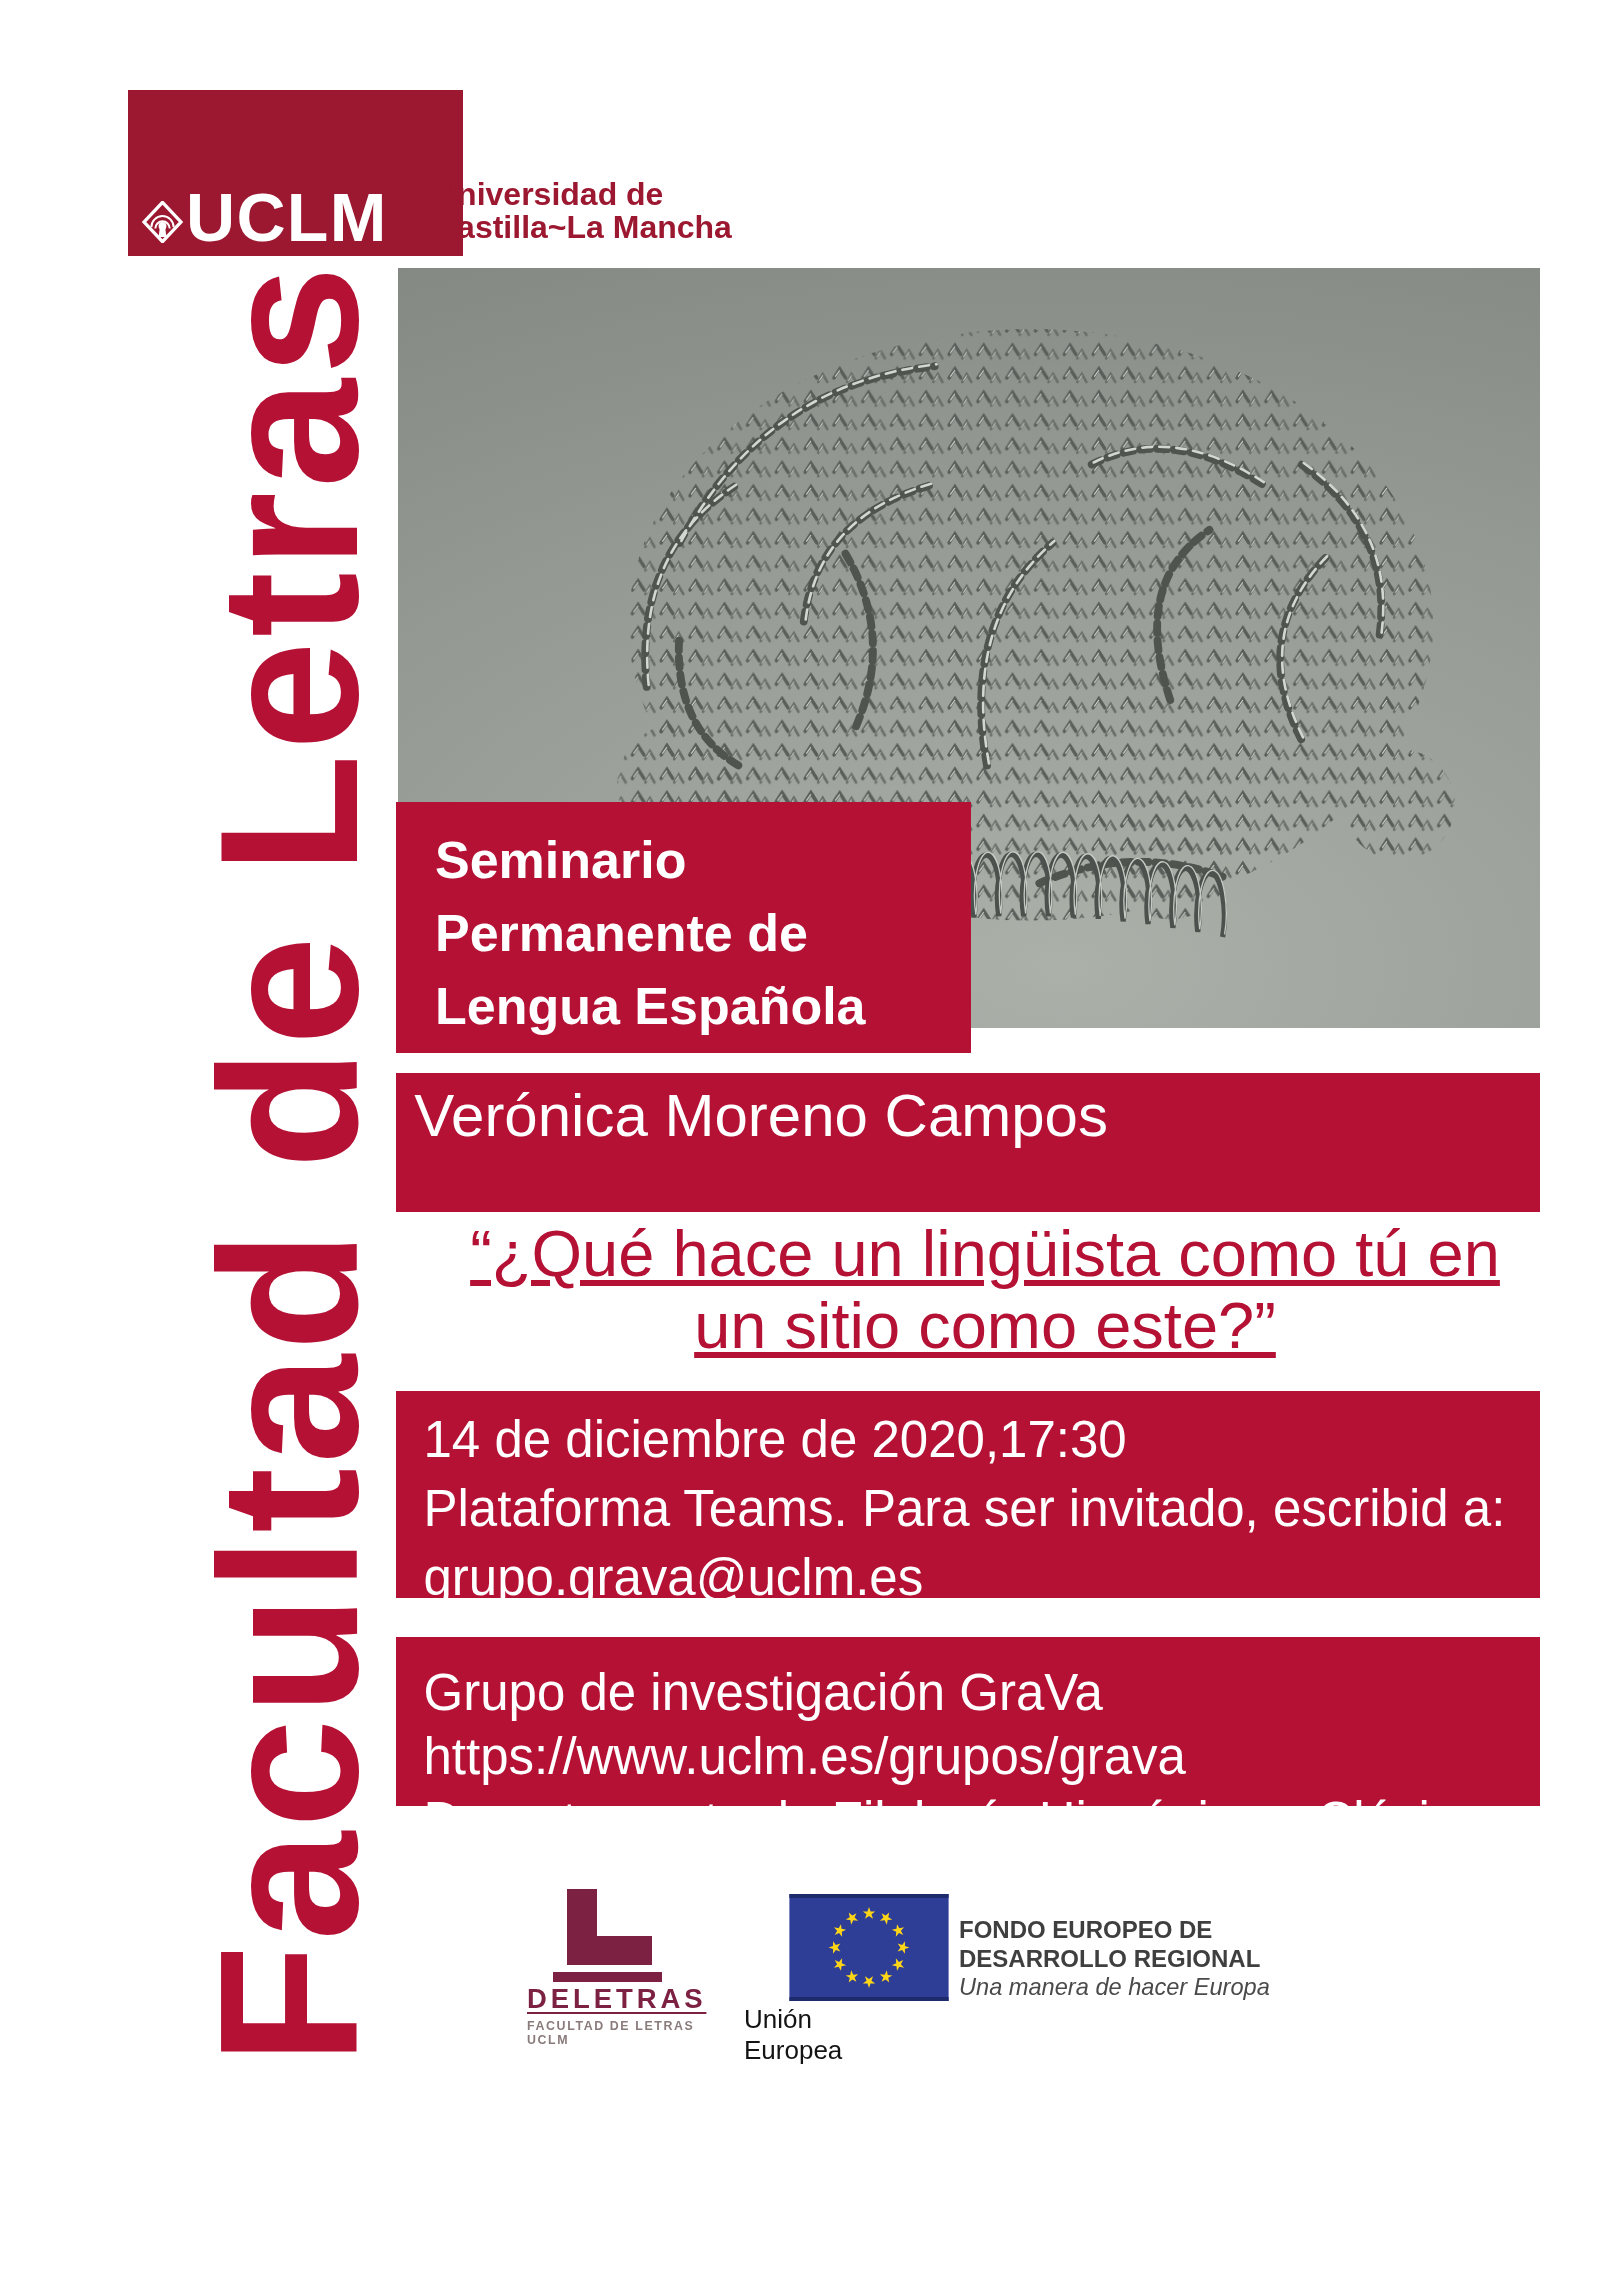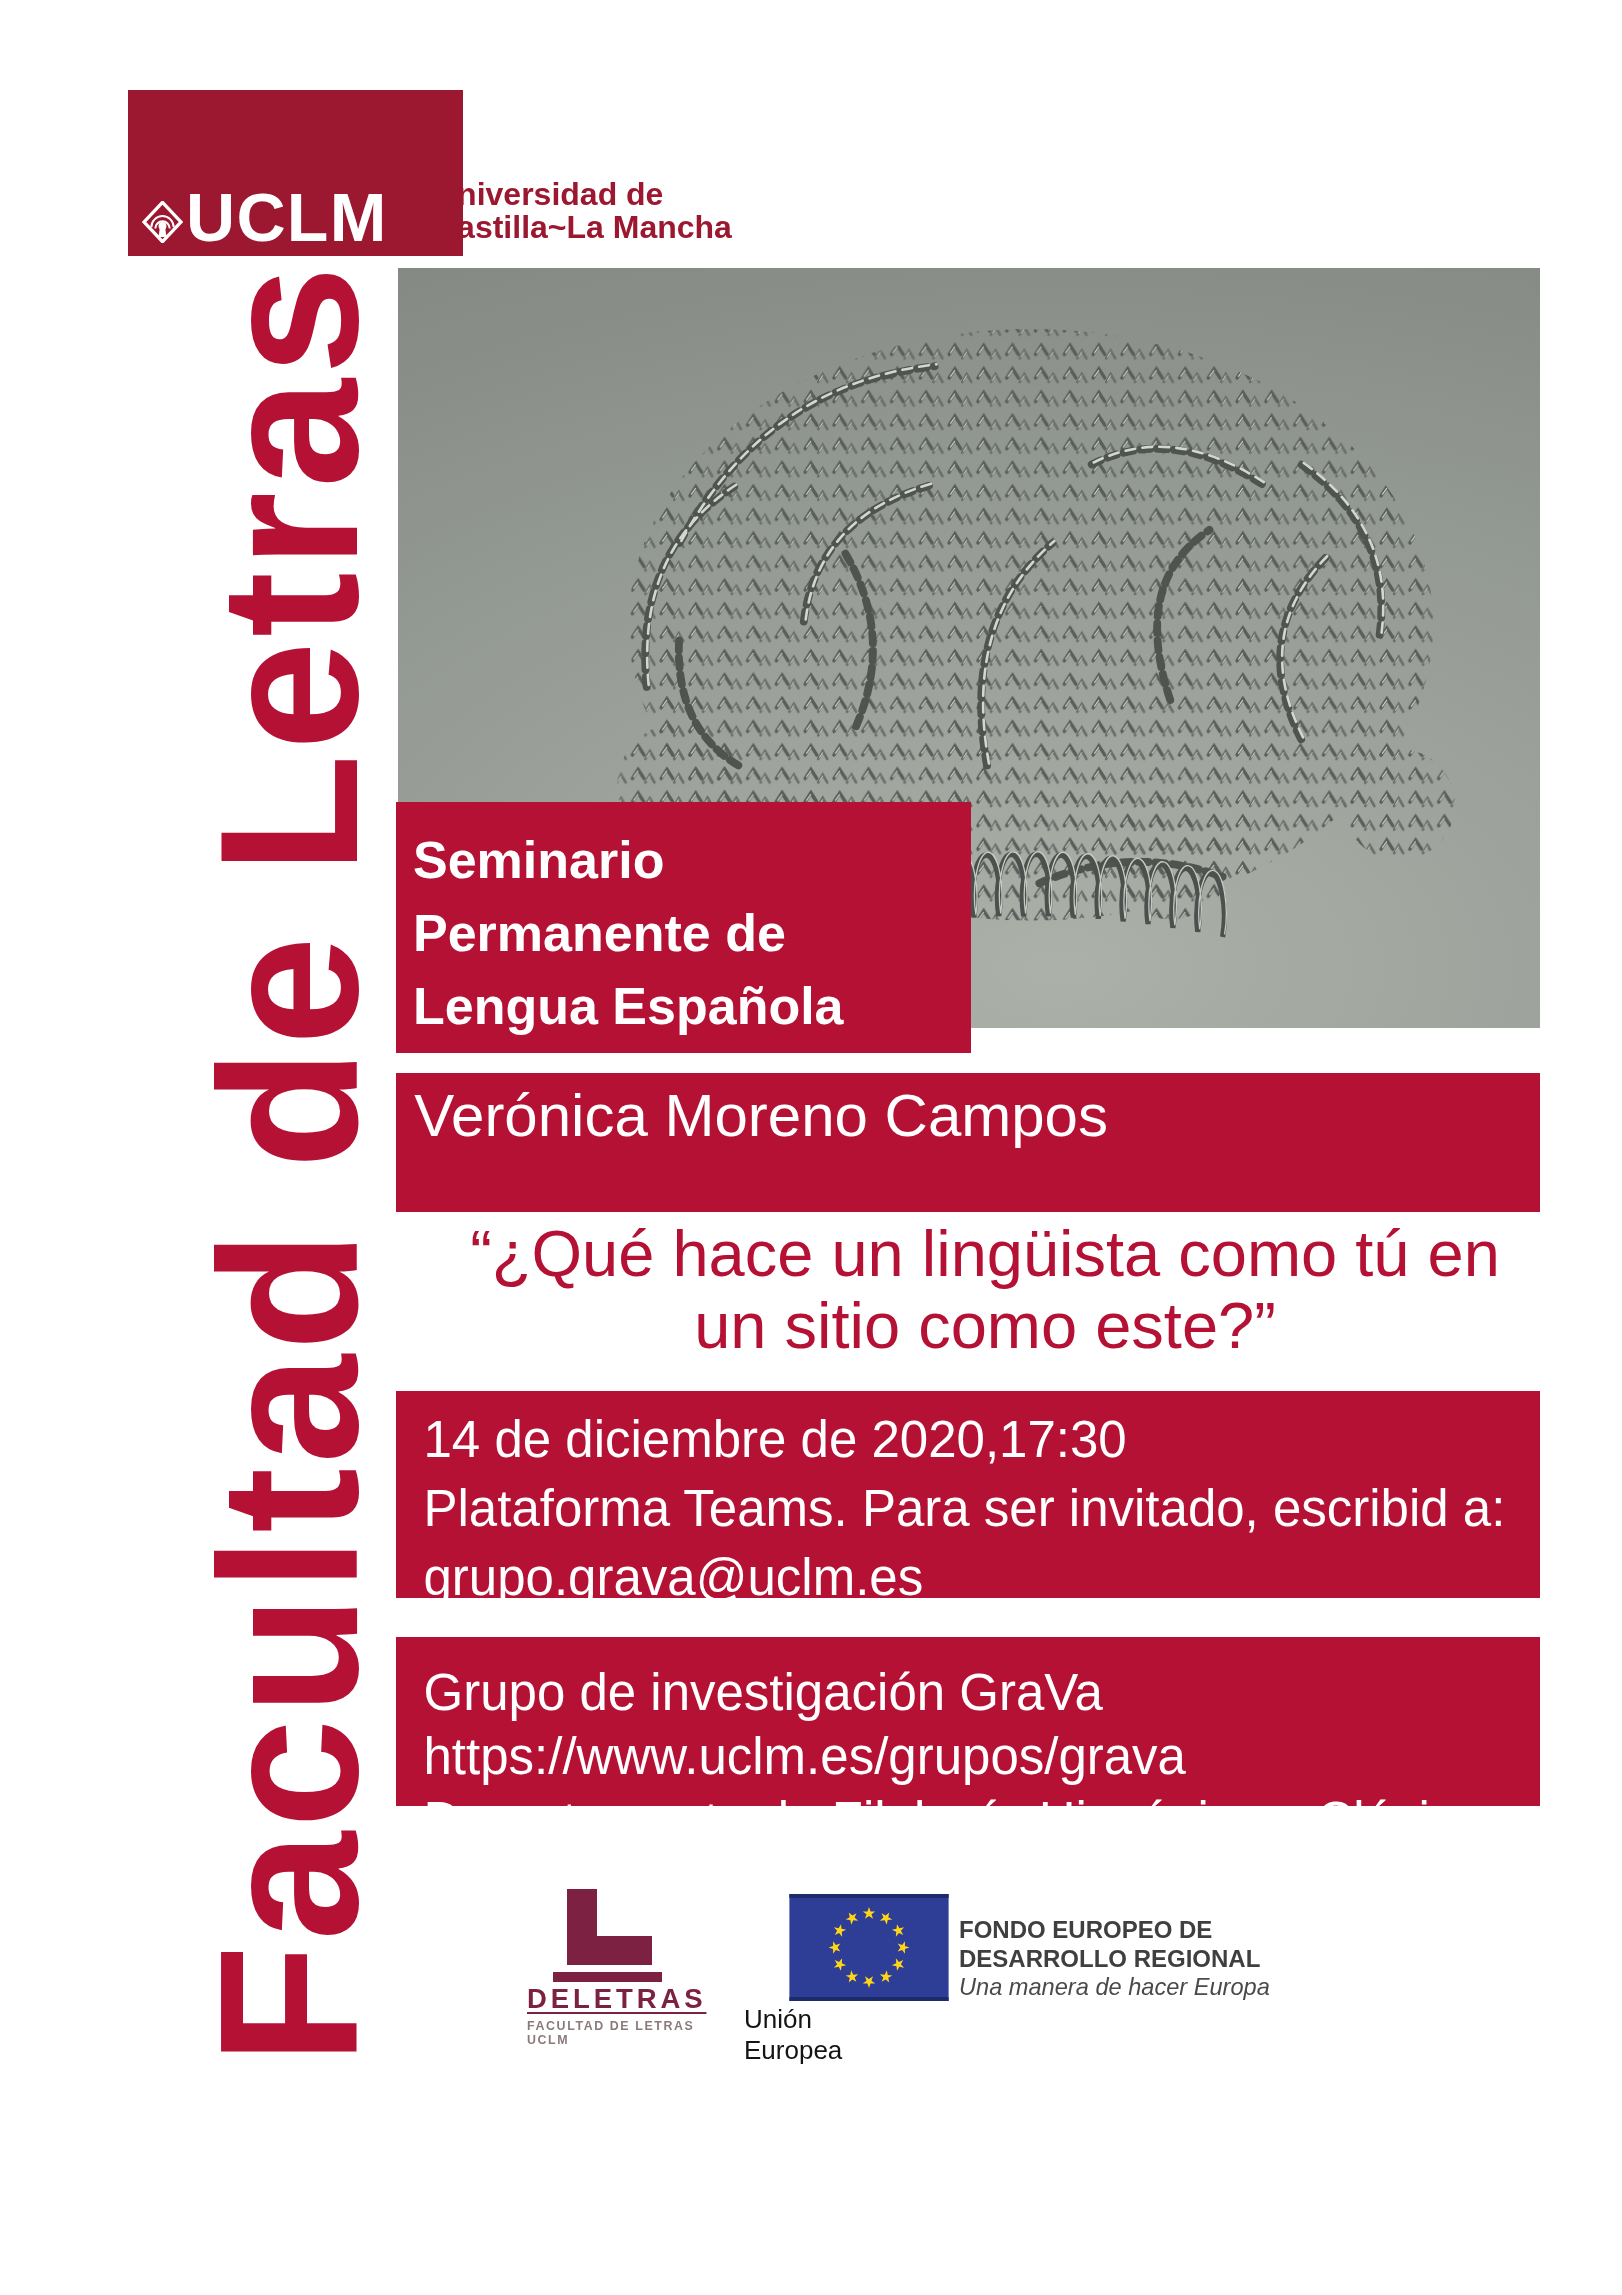--- a/index.html
+++ b/index.html
@@ -26,25 +26,25 @@
 
   
   .brain-image{
     left:398px;top:268px;width:1142px;height:760px;
     background:radial-gradient(130% 110% at 58% 92%, #abb0a9 0%, #9aa099 42%, #8b908b 78%, #828782 100%);
   }
 
   
   .redbox{background:#b51134;color:#ffffff;box-sizing:border-box;}
   .seminar-box{left:396px;top:802px;width:575px;height:251px;
-    padding:22px 0 0 17px;font-weight:bold;font-size:52px;line-height:73px;}
+    padding:22px 0 0 39px;font-weight:bold;font-size:52px;line-height:73px;}
   .speaker-bar{left:396px;top:1073px;width:1144px;height:139px;
     padding:10.5px 0 0 18.3px;font-size:60px;line-height:64px;}
   .quote{left:432px;top:1218px;width:1106px;text-align:center;
-    color:#b51134;font-size:65px;line-height:72px;}
+    color:#b51134;font-size:65px;line-height:72px;text-decoration:underline;}
   .event-box{left:396px;top:1391px;width:1144px;height:207px;
     padding:14.4px 0 0 27.5px;font-size:51px;line-height:69px;}
   .group-box{left:396px;top:1637px;width:1144px;height:169px;
     padding:23.6px 0 0 27.5px;font-size:51px;line-height:64px;}
 
   
   .dl-stem{left:567px;top:1889px;width:30px;height:76px;background:#7d2143;}
   .dl-foot{left:597px;top:1936px;width:55px;height:29px;background:#7d2143;}
   .dl-bar{left:553px;top:1972px;width:109px;height:9.8px;background:#7d2143;}
   .dl-title{left:527px;top:1983px;width:190px;color:#7d2143;font-weight:bold;

